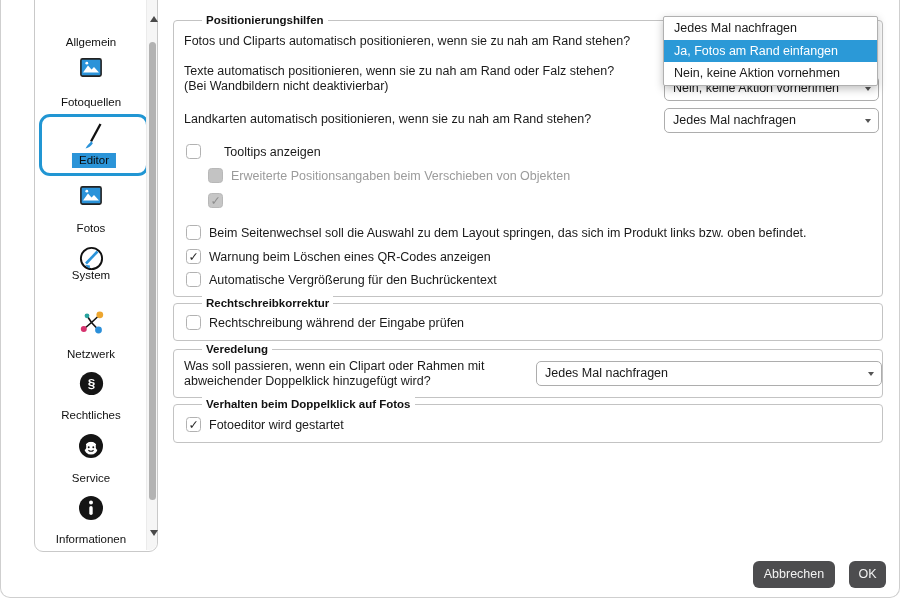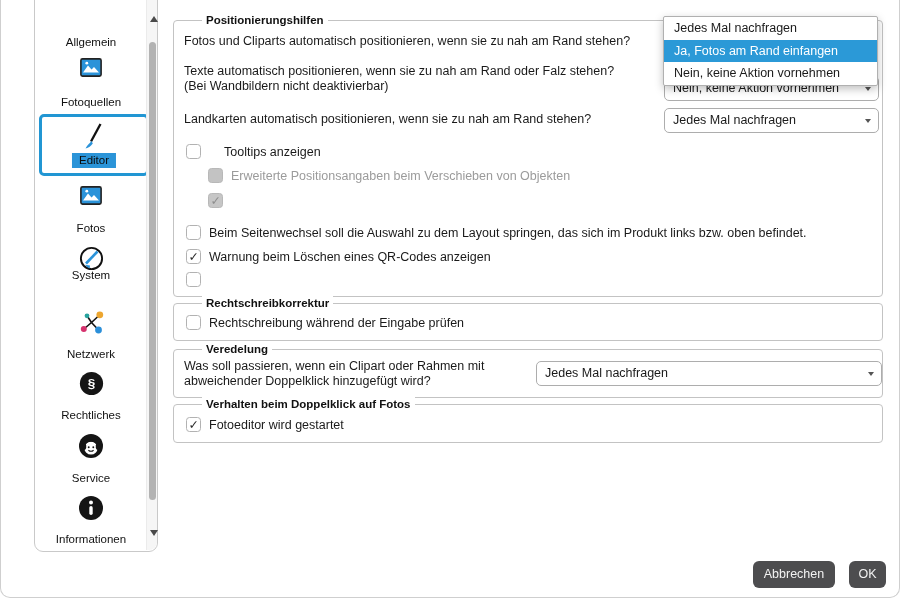--- a/index.html
+++ b/index.html
@@ -15,21 +15,21 @@
     position:absolute; left:33px; top:-12px; width:124px; height:564px;
     background:#fff; border:1px solid #c9c9c9; border-radius:9px;
   }
   .side-label {
     position:absolute; left:0; width:112px; text-align:center;
     font-size:11.5px; color:#111; line-height:13px;
   }
   .side-icon { position:absolute; left:0; width:112px; text-align:center; line-height:0; }
   .editor-box {
     position:absolute; left:4px; top:125px; width:110px; height:62px;
-    border:3px solid #2196d3; border-radius:5px; background:#fff;
+    border:3px solid #2196d3; border-radius:11px; background:#fff;
   }
   .editor-label {
     position:absolute; left:50%; transform:translateX(-50%); top:36px;
     background:#2b94d8; color:#0b0b0b; font-size:11.5px; line-height:15px;
     padding:0 7px; white-space:nowrap;
   }
   
   .sb-track {
     position:absolute; top:1px; bottom:1px; left:111px; width:11px;
     background:#f6f6f6; border-left:1px solid #ebebeb; border-radius:0 8px 8px 0;
@@ -243,20 +243,21 @@
 
     <div class="cb dis-checked" style="left:34px; top:172px;"></div>
 
     <div class="cb" style="left:12px; top:204px;"></div>
     <div class="cb-label" style="left:35px; top:205px;">Beim Seitenwechsel soll die Auswahl zu dem Layout springen, das sich im Produkt links bzw. oben befindet.</div>
 
     <div class="cb checked" style="left:12px; top:228px;"></div>
     <div class="cb-label" style="left:35px; top:229px;">Warnung beim Löschen eines QR-Codes anzeigen</div>
 
     <div class="cb" style="left:12px; top:251px;"></div>
+    <div class="cb-label" style="left:35px; top:252px;">Automatische Vergrößerung für den Buchrückentext</div>
   </div>
 
   <div class="fieldset" style="top:303px; height:38px;">
     <div class="legend">Rechtschreibkorrektur</div>
     <div class="cb" style="left:12px; top:11px;"></div>
     <div class="cb-label" style="left:35px; top:12px;">Rechtschreibung während der Eingabe prüfen</div>
   </div>
 
   <div class="fieldset" style="top:349px; height:49px;">
     <div class="legend">Veredelung</div>

